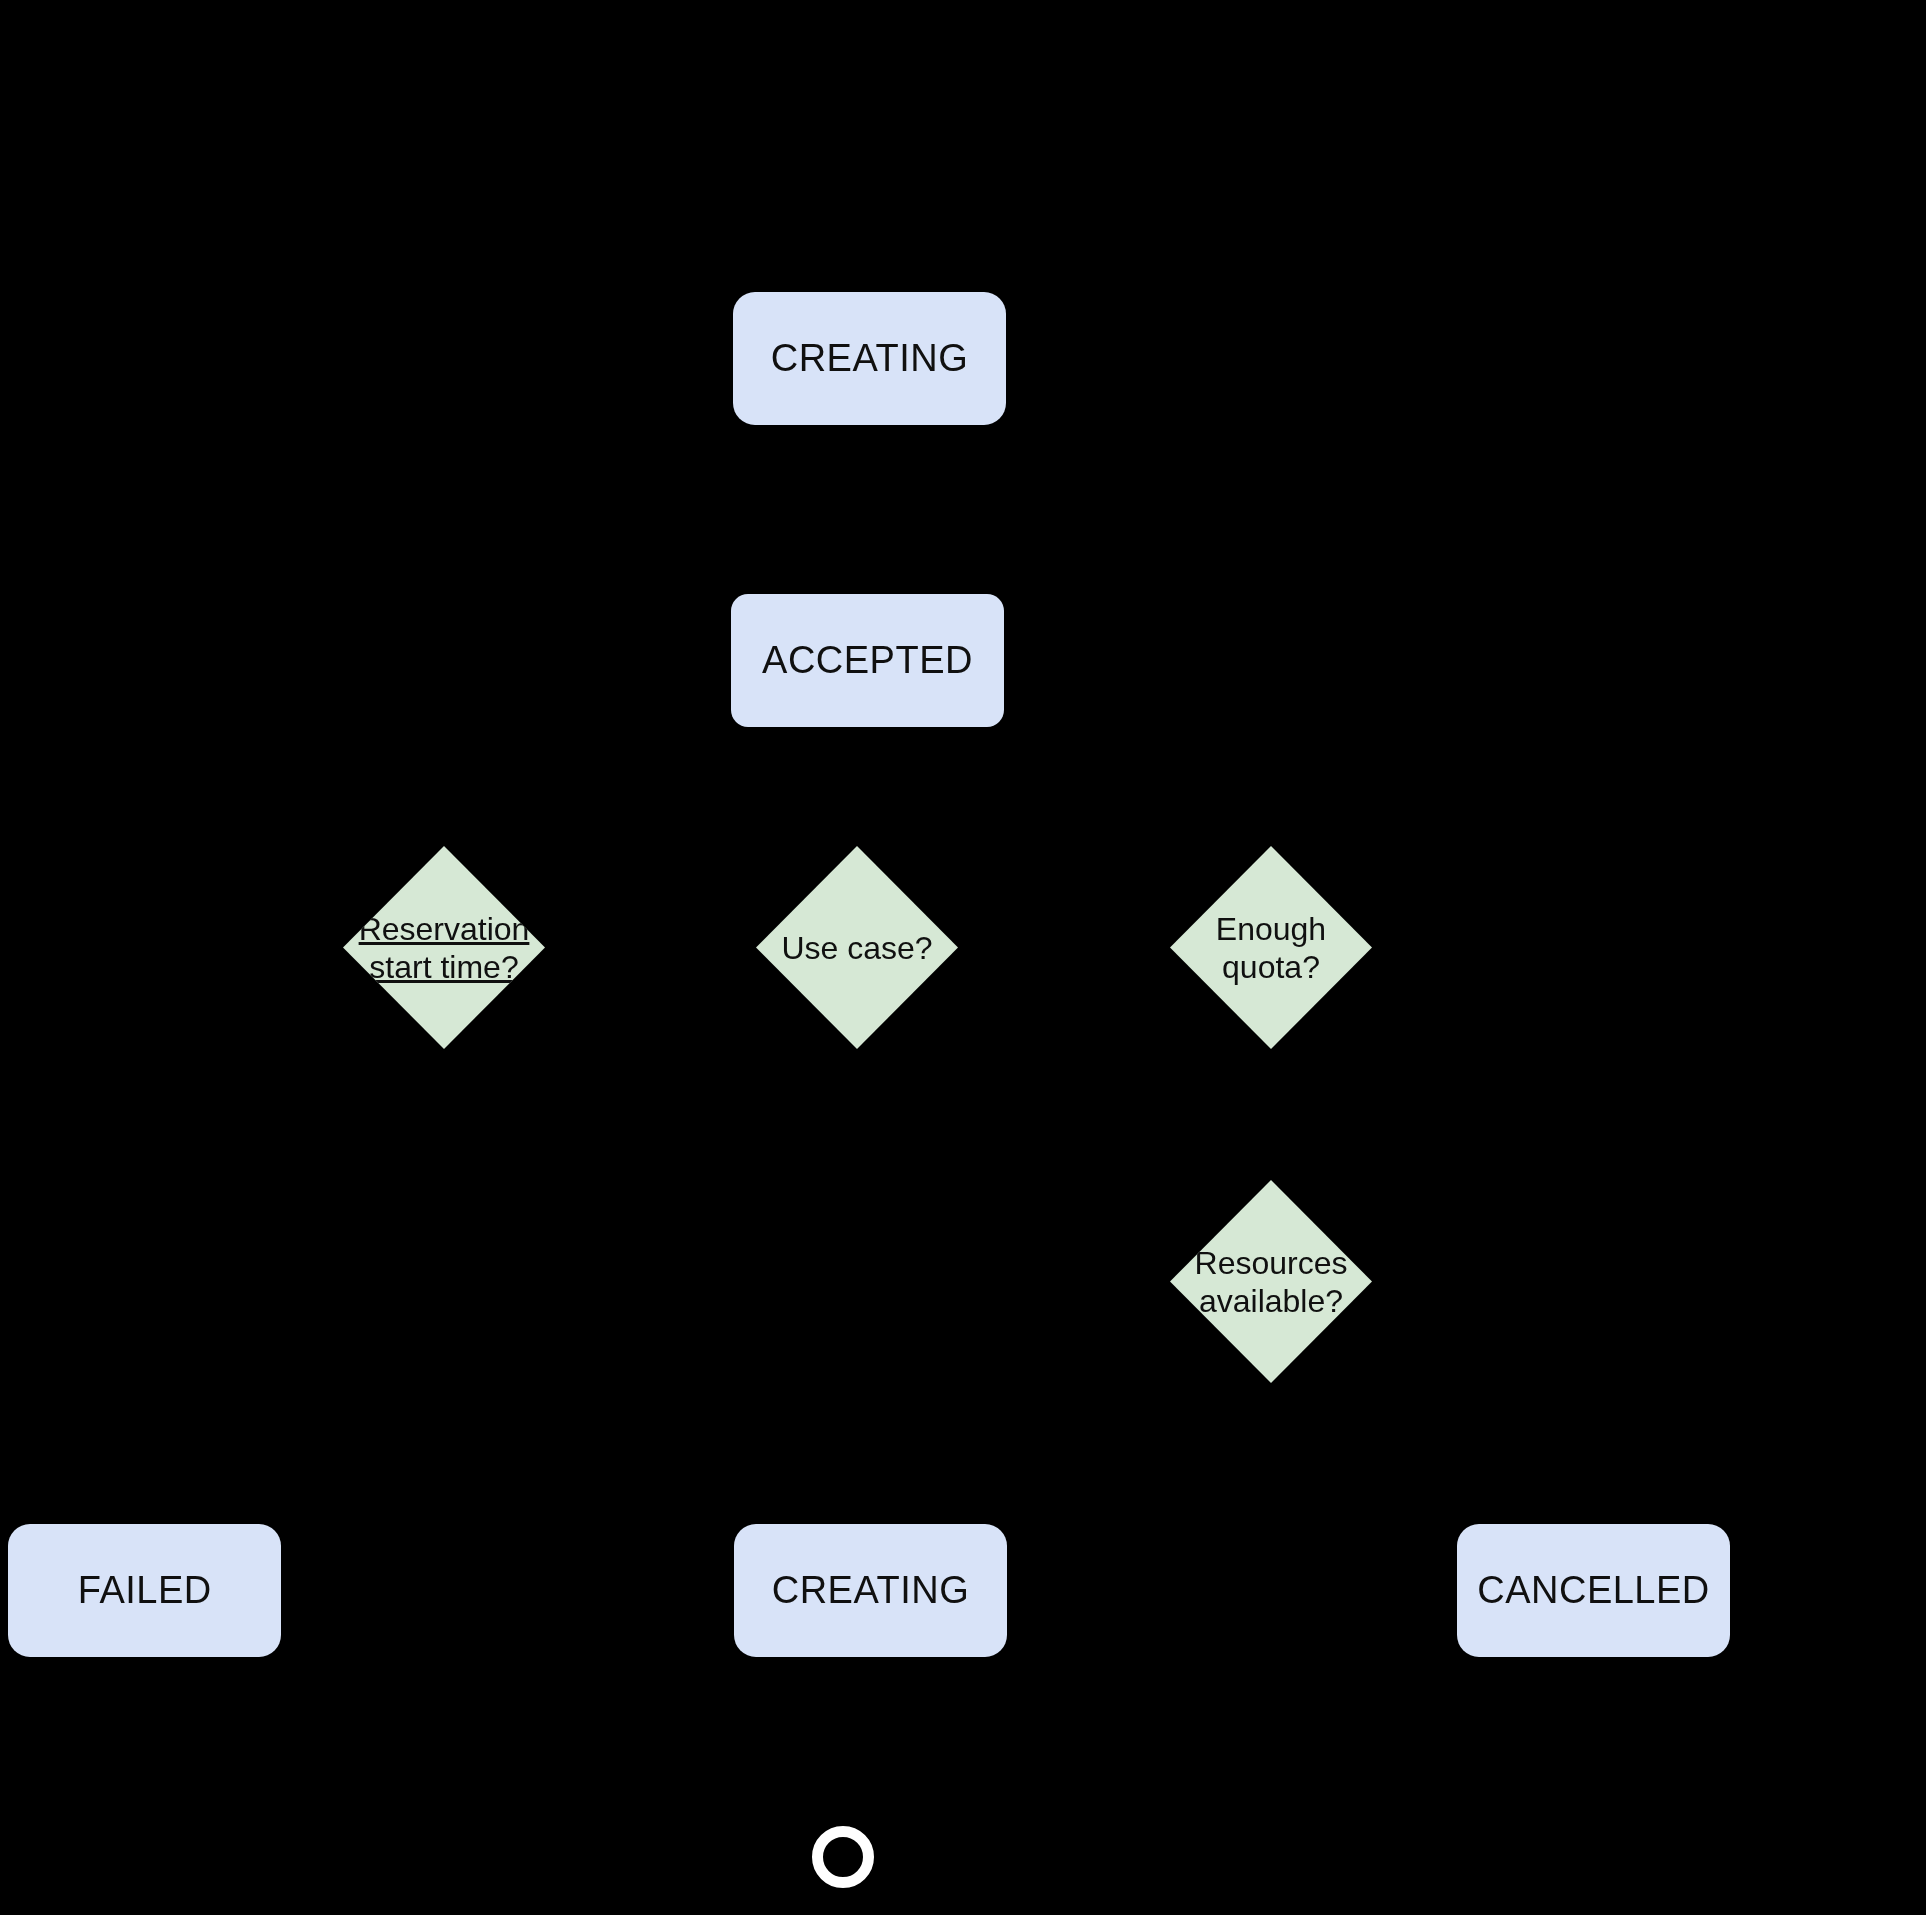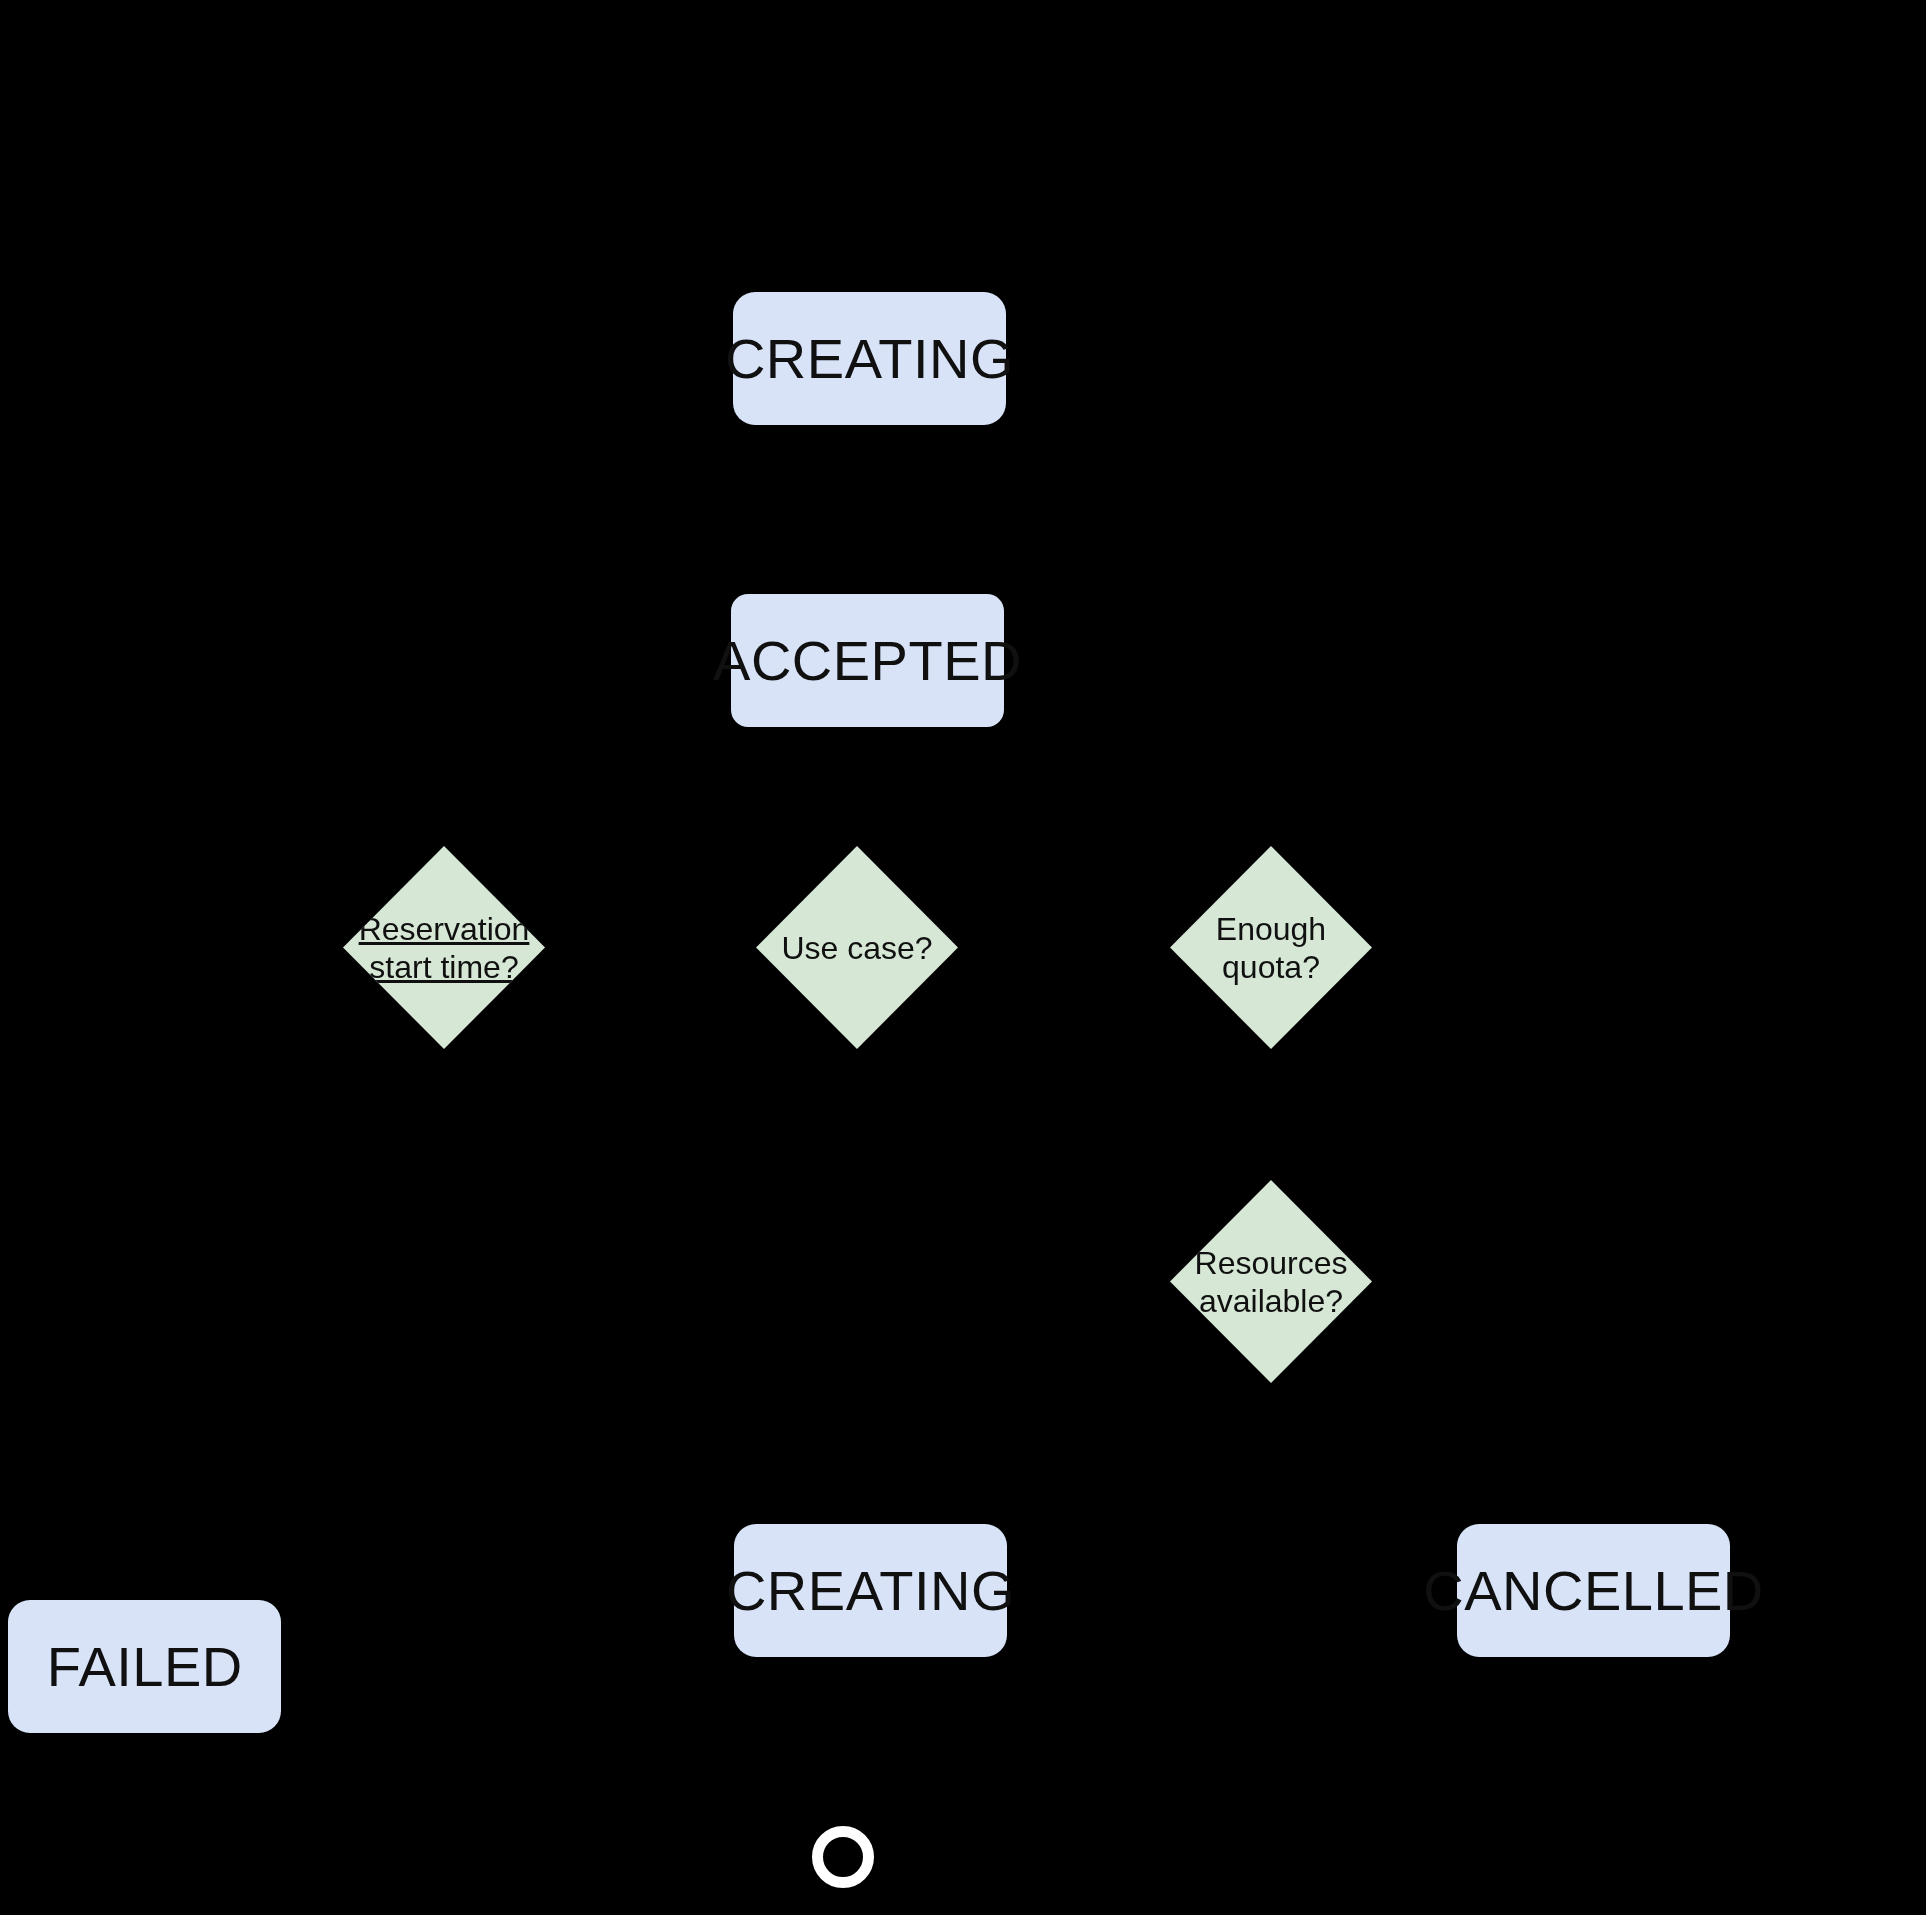--- a/index.html
+++ b/index.html
@@ -23,21 +23,21 @@
   
   .state {
     position: absolute;
     width: 273px;
     height: 133px;
     background: var(--state-fill);
     border-radius: 22px;
     display: flex;
     align-items: center;
     justify-content: center;
-    font-size: 56px;
+    font-size: 38px;
     letter-spacing: 0.5px;
     white-space: nowrap;
   }
   
   .decision {
     position: absolute;
     width: 202px;
     height: 203px;
     background: var(--decision-fill);
     clip-path: polygon(50% 0, 100% 50%, 50% 100%, 0 50%);
@@ -59,21 +59,21 @@
     border-radius: 50%;
     background: transparent;
   }
   
   .pos-creating   { left: 733px; top: 292px;  }
   .pos-accepted   { left: 731px; top: 594px; border-radius: 17px; }
   .pos-reservation{ left: 343px;  top: 846px; text-decoration: underline; }
   .pos-usecase    { left: 756px; top: 846px; }
   .pos-quota      { left: 1170px; top: 846px; }
   .pos-resources  { left: 1170px; top: 1180px; }
-  .pos-failed     { left: 8.3px;   top: 1600px; }
+  .pos-failed     { left: 8.3px;   top: 1524px; }
   .pos-succeeded  { left: 734px; top: 1524px; }
   .pos-cancelled  { left: 1457px; top: 1524px; }
   .pos-final      { left: 812px; top: 1826px; }
 </style>
 </head>
 <body>
 
 <div class="canvas">
 
   <div class="state pos-creating">

